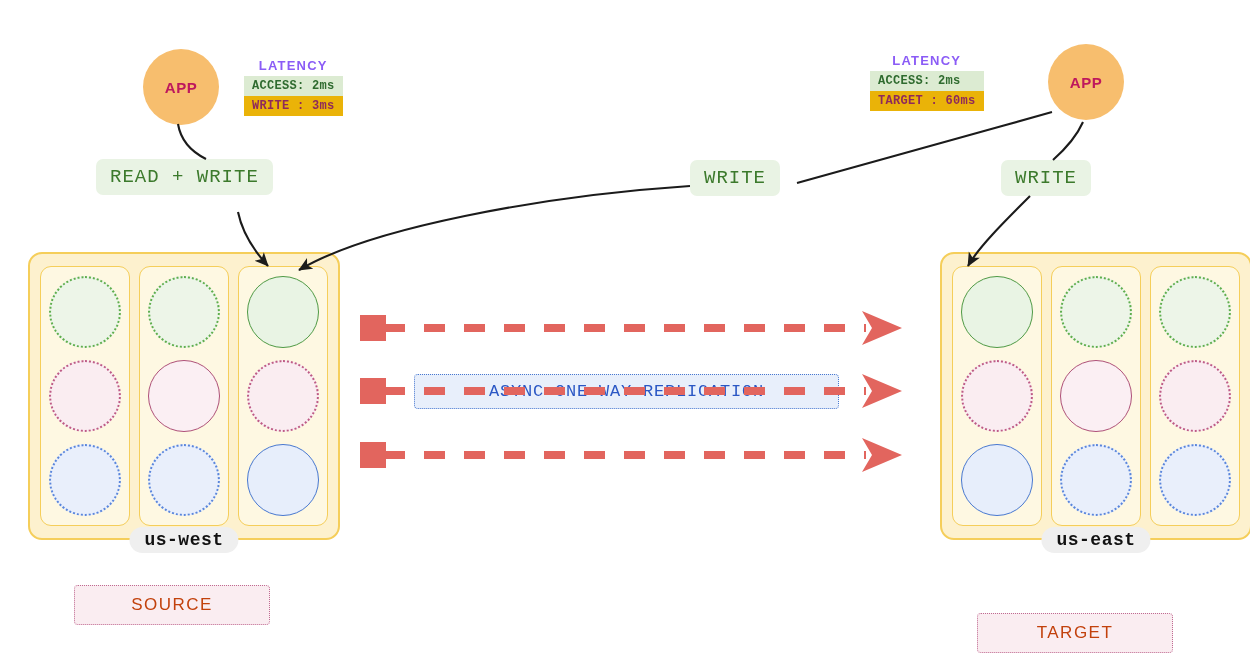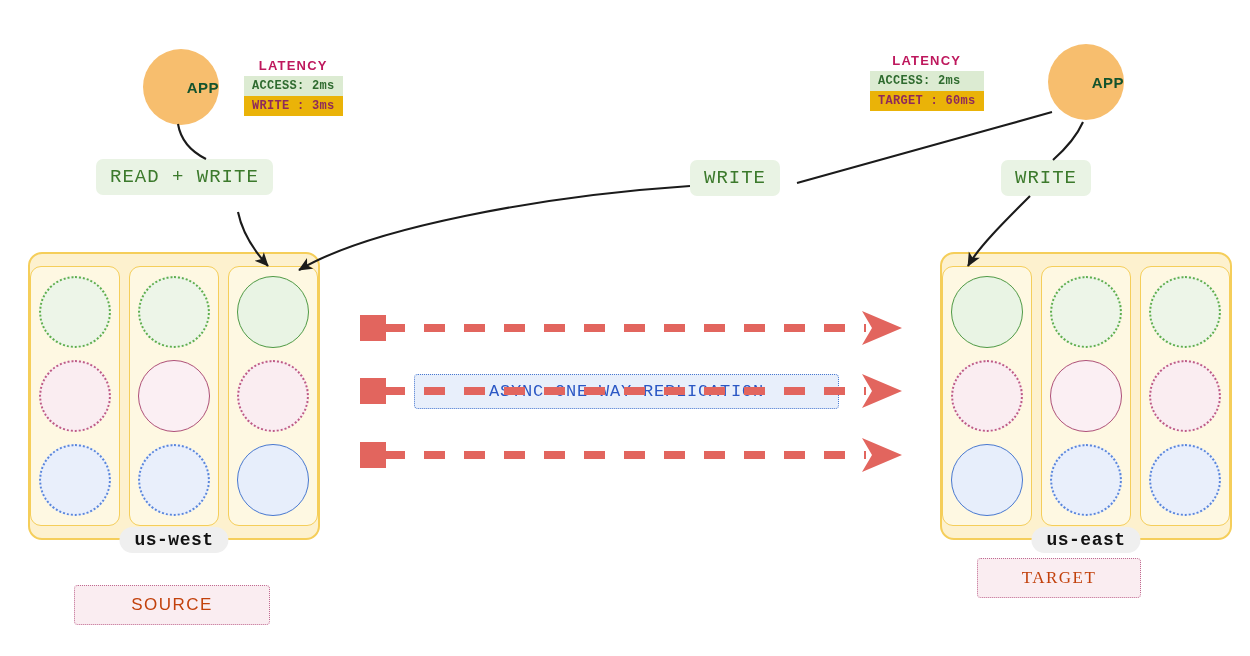--- a/index.html
+++ b/index.html
@@ -17,32 +17,32 @@
     position:absolute; left:0; top:0; width:1250px; height:656px;
     pointer-events:none;
   }
 
   
   .app-node {
     position:absolute;
     width:76px; height:76px;
     border-radius:50%;
     background:#F7BE6E;
-    display:flex; align-items:center; justify-content:flex-end;
-    font-weight:bold; font-size:15px; color:#14532d;
+    display:flex; align-items:center; justify-content:center;
+    font-weight:bold; font-size:15px; color:#be185d;
     letter-spacing:0.5px;
     font-family:"Liberation Sans", sans-serif;
   }
 
   
   .latency-block { position:absolute; }
   .latency-title {
     text-align:center;
     font-size:13px; font-weight:bold; letter-spacing:1.2px;
-    color:#be185d; margin-bottom:3px;
+    color:#8b5cf6; margin-bottom:3px;
     font-family:"Liberation Sans", sans-serif;
   }
   .latency-row {
     font-family:"Liberation Mono", monospace;
     font-size:12px; font-weight:bold;
     padding:3px 8px;
     white-space:pre;
     letter-spacing:0.3px;
   }
   .latency-row.access { background:#DCEBD2; color:#2F6B2F; }
@@ -61,21 +61,21 @@
     white-space:nowrap;
     display:flex; align-items:center; justify-content:flex-end;
   }
 
   
   .cluster {
     position:absolute;
     background:#FDF1CE;
     border:2px solid #F5CE5A;
     border-radius:14px;
-    padding:12px 0;
+    padding:12px 10px;
     display:flex; gap:9px;
   }
   .rack {
     background:#FEF8E2;
     border:1.6px solid #F5CE5A;
     border-radius:11px;
     width:90px;
     padding:9px 0;
     display:flex; flex-direction:column; align-items:center; gap:12px;
   }
@@ -202,21 +202,21 @@
         <div class="node blue-d"></div>
       </div>
       <div class="rack">
         <div class="node green-d"></div>
         <div class="node pink-d"></div>
         <div class="node blue-d"></div>
       </div>
       <div class="region-label">us-east</div>
   </div>
 
-  <div class="role-tag" style="left:977px; top:558px; width:164px;font-family:Liberation Serif, serif;">
+  <div class="role-tag" style="left:977px; top:613px; width:196px;">
     <span>TARGET</span>
   </div>
 
   <div class="op-label" style="left:690px; top:160px;">
     <span>WRITE</span>
   </div>
 
   <div class="repl-label" style="left:414px; top:374px; width:425px;">
     <span>ASYNC ONE-WAY REPLICATION</span>
   </div>

